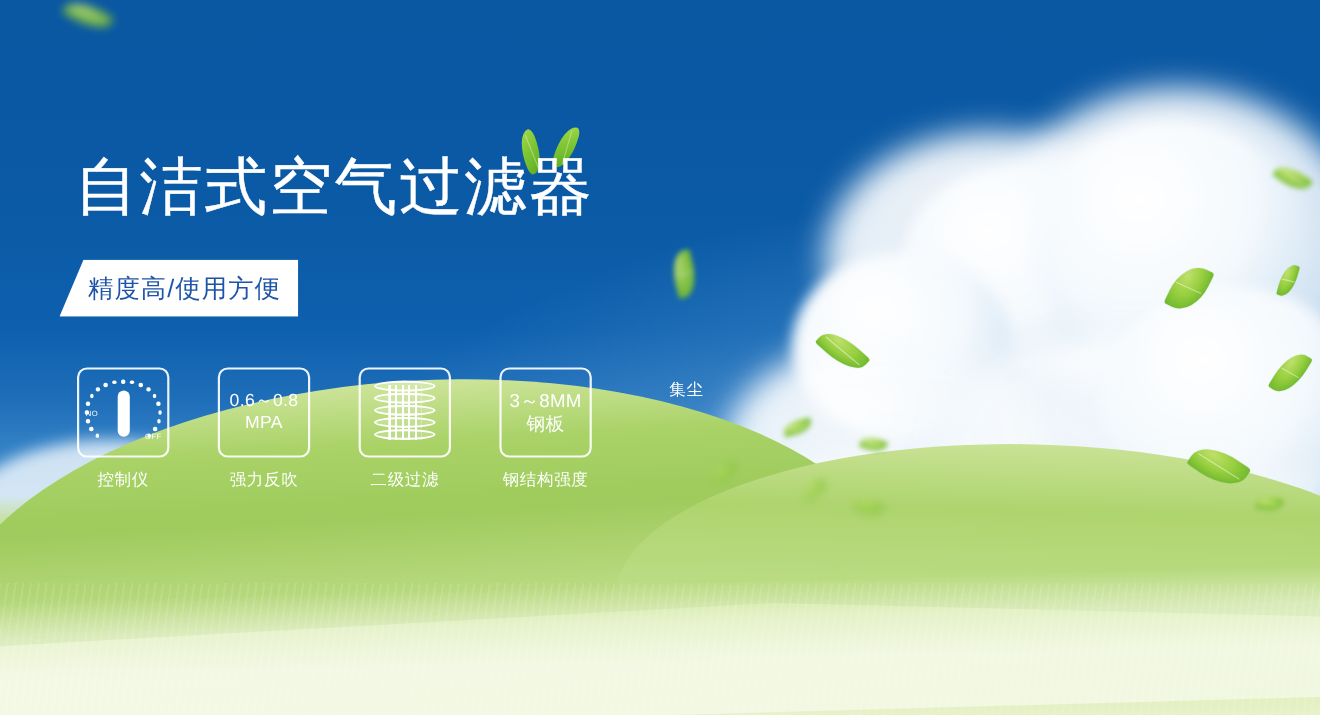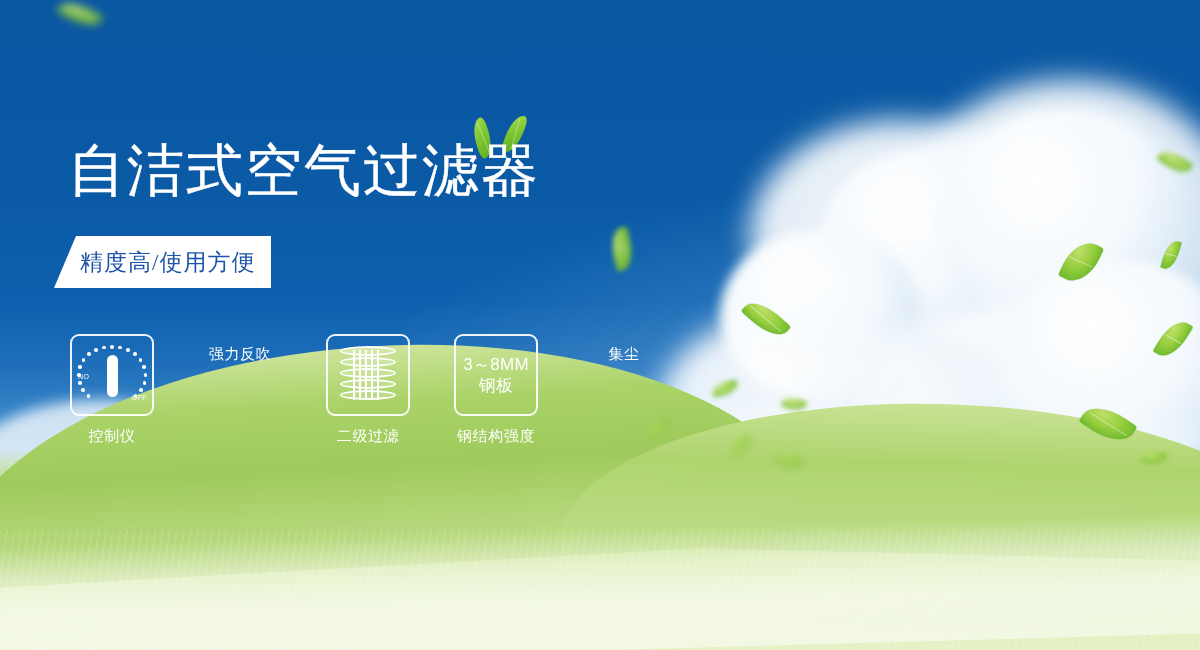--- a/index.html
+++ b/index.html
@@ -124,21 +124,20 @@
   .tag-right{
     background:#ffffff;
     color:#1d54a8;
     display:flex;align-items:center;
     padding:0 16px 0 26px;
     font-size:23px;letter-spacing:1px;
     position:relative;
     margin-left:-14px;
     clip-path:polygon(22px 0, 100% 0, 100% 100%, 0 100%);
     white-space:nowrap;
-    font-family:Liberation Serif, serif;
   }
 
   
   .features{
     position:absolute;left:70px;top:334px;
     display:flex;gap:44px;
   }
   .feature{width:84px;display:flex;flex-direction:column;align-items:center;}
   .ficon{
     width:84px;height:82px;
@@ -318,20 +317,24 @@
           <div class="dot" style="left:7.5px;top:51px;"></div>
           <div class="needle"></div>
           <div class="gl no">NO</div>
           <div class="gl off">OFF</div>
         </div>
       </div>
       <div class="flabel">控制仪</div>
     </div>
 
     <div class="feature">
+      <div class="ficon">
+        <div class="ftext">0.6～0.8
+MPA</div>
+      </div>
       <div class="flabel">强力反吹</div>
     </div>
 
     <div class="feature">
       <div class="ficon">
         <div class="filt">
           <div class="bars"></div>
           <div class="ell" style="top:0px;"></div>
           <div class="ell" style="top:11px;"></div>
           <div class="ell" style="top:22px;"></div>

